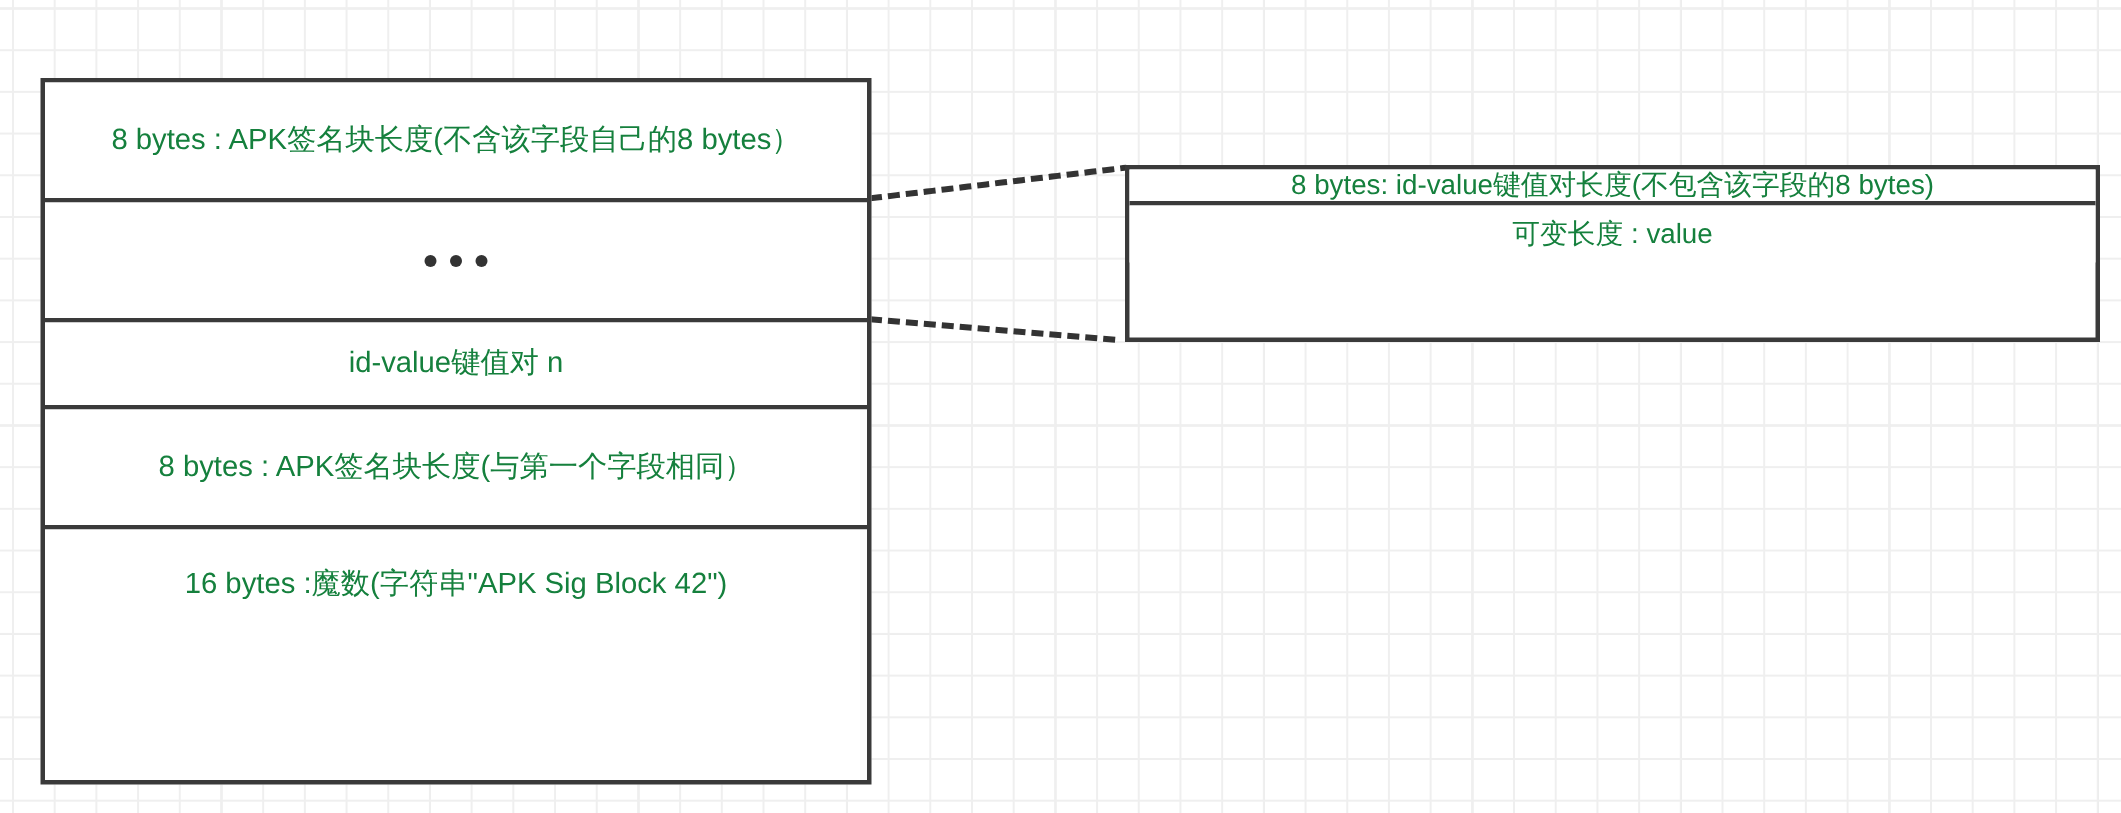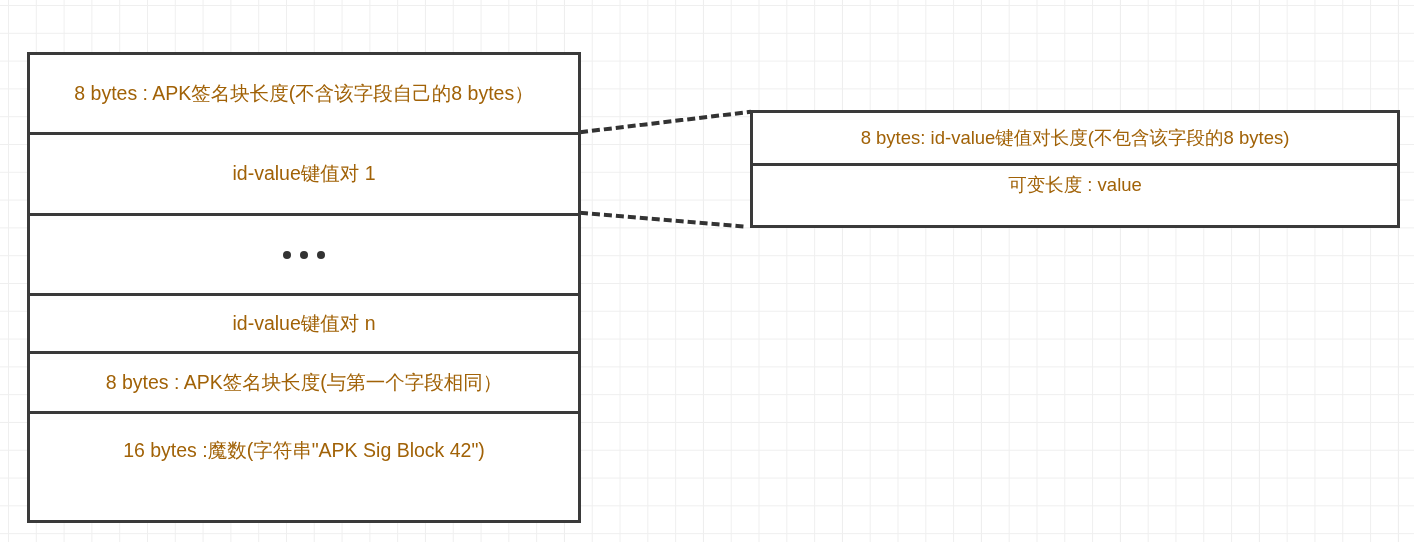--- a/index.html
+++ b/index.html
@@ -52,58 +52,58 @@
     width: 650px;
     height: 118px;
   }
 
   .struct-row {
     box-sizing: border-box;
     display: flex;
     align-items: center;
     justify-content: center;
     text-align: center;
-    color: #a16207;
+    color: #15803d;
     background: #ffffff;
     padding: 2px 22px;
     line-height: 1.32;
   }
 
   #apk-signing-block .struct-row {
     font-size: 19.5px;
     border-bottom: 3px solid #3a3a3a;
   }
   #apk-signing-block .struct-row:last-child {
     border-bottom: none;
   }
 
   .row-len-head   { height: 80px; }
   .row-kv-first   { height: 81px; }
   .row-ellipsis   { height: 80px; }
   .row-kv-last    { height: 58px; }
-  .row-len-tail   { height: 60px; }
+  .row-len-tail   { height: 80px; }
   .row-magic      { height: 74px; }
 
   .ellipsis-dots {
     display: flex;
     gap: 9px;
     align-items: center;
   }
   .ellipsis-dots i {
     display: block;
     width: 8px;
     height: 8px;
     border-radius: 50%;
     background: #333333;
   }
 
   #id-value-pair-detail .struct-row {
     font-size: 18.5px;
     border-bottom: 3px solid #3a3a3a;
-    height: 53px;
+    height: 24px;
   }
   #id-value-pair-detail .struct-row:last-child {
     border-bottom: none;
     height: 38px;
   }
 
   #connectors {
     position: absolute;
     left: 0;
     top: 0;
@@ -121,23 +121,20 @@
     <line x1="582" y1="132" x2="749" y2="112" stroke="#333333" stroke-width="4" stroke-linecap="square" stroke-dasharray="4 8"></line>
     <line x1="582" y1="213" x2="749" y2="227" stroke="#333333" stroke-width="4" stroke-linecap="square" stroke-dasharray="4 8"></line>
   </svg>
 
   <div class="struct-box" id="apk-signing-block">
 
     <div class="struct-row row-len-head">
       <span>8 bytes : APK签名块长度(不含该字段自己的8 bytes）</span>
     </div>
 
-    <div class="struct-row row-kv-first">
-      <span>id-value键值对 1</span>
-    </div>
 
     <div class="struct-row row-ellipsis">
       <span class="ellipsis-dots">
         <i></i>
           <i></i>
           <i></i>
       </span>
     </div>
 
     <div class="struct-row row-kv-last">

